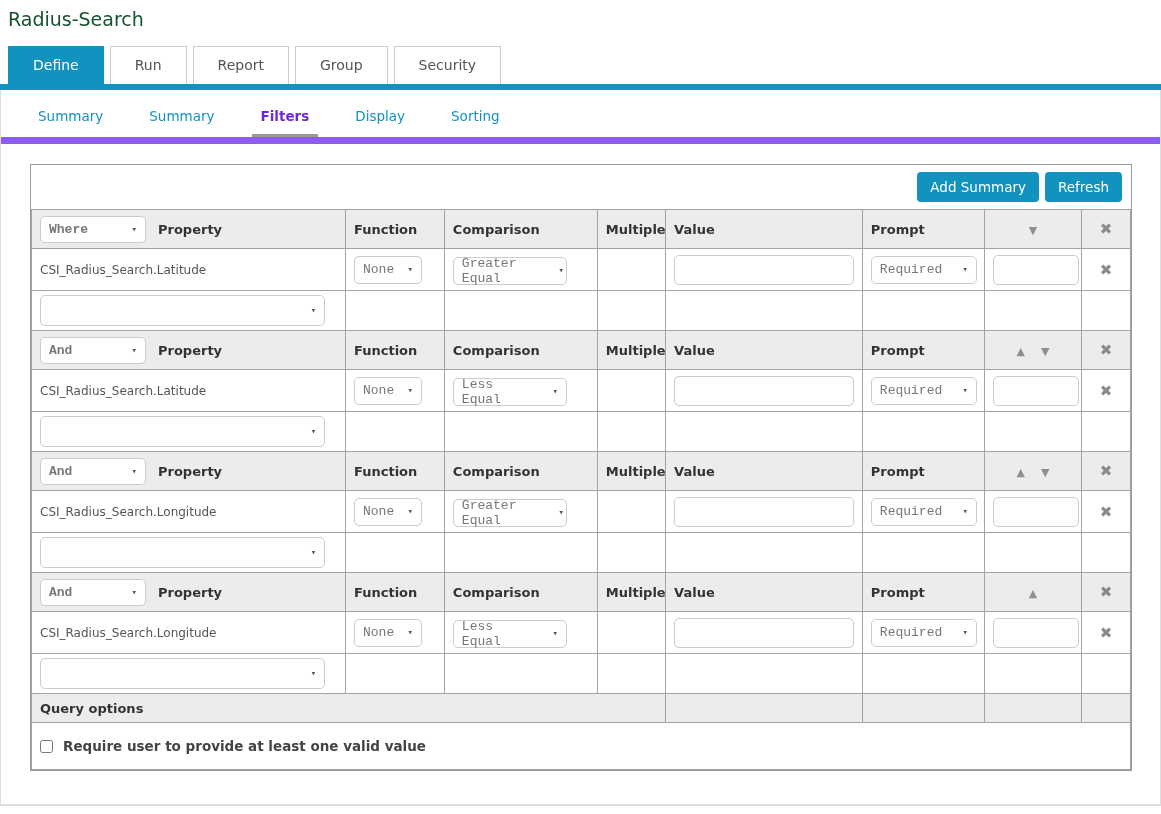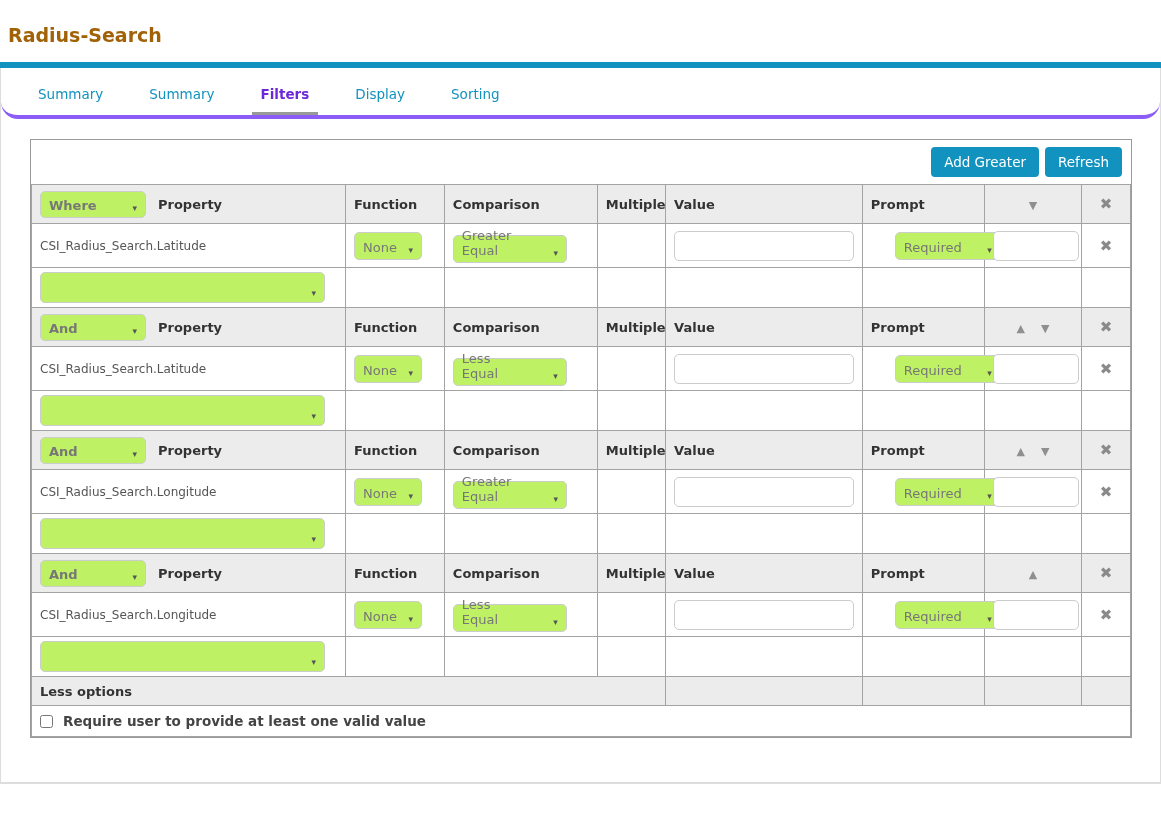--- a/index.html
+++ b/index.html
@@ -4,39 +4,39 @@
 <style>
   * { box-sizing: border-box; }
   html,body { margin:0; padding:0; background:#fff; }
   body {
     width:1161px; height:814px; overflow:hidden;
     font-family:"DejaVu Sans","Liberation Sans",sans-serif;
     font-size:13px; color:#444;
   }
   
   .page-title {
-    margin:24px 0 0 8px; font-size:19px; font-weight:700; color:#a16207;
+    margin:8px 0 0 8px; font-size:19px; font-weight:400; color:#14532d;
   }
   
   .tabbar { margin-top:16px; }
   .tabs { display:flex; gap:6px; padding-left:8px; align-items:flex-end; }
   .tab {
     border:1px solid #ccc; border-bottom:none; background:#fff; color:#555;
     font-size:14px; padding:10px 24px; cursor:pointer; line-height:17px;
   }
   .tab.active { background:var(--accent); border-color:var(--accent); color:#fff; }
   .tabbar-bar { height:6px; background:var(--accent); width:100%; }
   
   .panel {
     border-left:1px solid #ddd; border-right:1px solid #ddd; border-bottom:2px solid #ddd;
     min-height:716px; background:#fff;
   }
   
   .subtabs {
-    display:flex; gap:28px; padding:14px 0 0 28px; border-bottom:4px solid #8b5cf6;border-radius:17px;
+    display:flex; gap:28px; padding:14px 0 0 28px; border-bottom:7px solid #8b5cf6;
   }
   .subtab {
     color:var(--accent); font-size:13.5px; padding:4px 9px 13px 9px; cursor:pointer;
   }
   .subtab.active {
     color:#6d28d9; font-weight:bold; box-shadow: inset 0 -3px 0 #999;
   }
   
   .filters-container {
     margin:20px 28px 0 29px; border:1px solid #9a9a9a; background:#fff;
@@ -51,71 +51,78 @@
   table { width:100%; border-collapse:collapse; table-layout:fixed; }
   td { border:1px solid #a3a3a3; vertical-align:middle; padding:4px 8px; }
   tr.ghead td { background:#ececec; font-weight:bold; color:#333; height:39px; }
   tr.gdata td { height:42px; }
   tr.gnew td  { height:40px; }
   .prop-head { display:flex; align-items:center; gap:12px; }
   .col-label { font-weight:bold; color:#333; }
   .prop-text { color:#555; font-size:12px; }
   
   .sel {
-    display:inline-flex; align-items:flex-end; justify-content:space-between;
-    border:1px solid #ccc; border-radius:5px; background:#bef264; color:#777;
-    padding:4px 8px; height:28px; cursor:pointer;
+    display:inline-flex; align-items:center; justify-content:space-between;
+    border:1px solid #ccc; border-radius:5px; background:#ffffff; color:#777;
+    padding:4px 8px; height:28px; cursor:pointer;font-family:Liberation Mono, monospace;
   }
   .sel .caret { color:#555; font-size:9px; margin-left:6px; }
   .sel-connector { width:106px; height:27px; }
   .sel-fn { width:68px; }
   .sel-cmp { width:114px;gap:36px; }
-  .sel-prompt { width:106px;margin-left:24px; }
+  .sel-prompt { width:106px; }
   .sel-new { width:96%; height:31px; justify-content:flex-end; }
   
   .val-input, .ord-input {
     border:1px solid #ccc; border-radius:5px; height:30px; padding:0 8px;
     font-family:inherit; font-size:13px; color:#555; width:100%;
   }
   .ord-input { width:86px; }
   
   .x-cell { text-align:center; }
   .x-icon { color:#8a8a8a; font-size:15px; font-weight:bold; cursor:pointer; }
   .arrow-cell { text-align:center; }
   .arrow-icon { color:#8f8f8f; font-size:11px; cursor:pointer; }
   .arrow-cell .arrow-icon + .arrow-icon { margin-left:16px; }
   
   tr.qhead td { background:#ececec; font-weight:bold; color:#333; height:29px; }
-  tr.opt td { height:31px; }
+  tr.opt td { height:47px; }
   .opt-label { display:flex; align-items:center; gap:10px; font-weight:bold; color:#444; font-size:13.5px; cursor:pointer; }
   .opt-label input { width:13px; height:13px; margin:0; }
 </style>
 </head>
 <body>
 
 <div class="page-title">Radius-Search</div>
 
 <div class="tabbar">
+  <div class="tabs">
+    <div class="tab active">Define</div>
+    <div class="tab">Run</div>
+    <div class="tab">Report</div>
+    <div class="tab">Group</div>
+    <div class="tab">Security</div>
+  </div>
   <div class="tabbar-bar"></div>
 </div>
 
 <div class="panel">
 
   <div class="subtabs">
     <div class="subtab">Summary</div>
     <div class="subtab">Summary</div>
     <div class="subtab active">Filters</div>
     <div class="subtab">Display</div>
     <div class="subtab">Sorting</div>
   </div>
 
   <div class="filters-container">
 
     <div class="toolbar">
-      <button class="btn">Add Greater</button>
+      <button class="btn">Add Summary</button>
       <button class="btn">Refresh</button>
     </div>
 
     <table>
       <colgroup>
         <col style="width:308px">
           <col style="width:97px">
           <col style="width:150px">
           <col style="width:67px">
         <col style="width:193px">
@@ -359,21 +366,21 @@
           <td></td>
             <td></td>
             <td></td>
             <td></td>
             <td></td>
             <td></td>
             <td></td>
         </tr>
 
         <tr class="qhead">
-          <td colspan="4">Less options</td>
+          <td colspan="4">Query options</td>
           <td></td>
             <td></td>
             <td></td>
             <td></td>
         </tr>
         <tr class="opt">
           <td colspan="8">
             <label class="opt-label">
               <input type="checkbox" style="">
               <span>Require user to provide at least one valid value</span>

